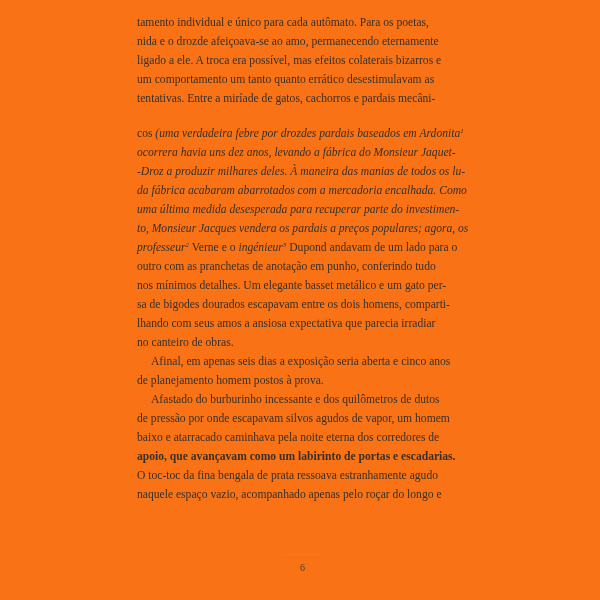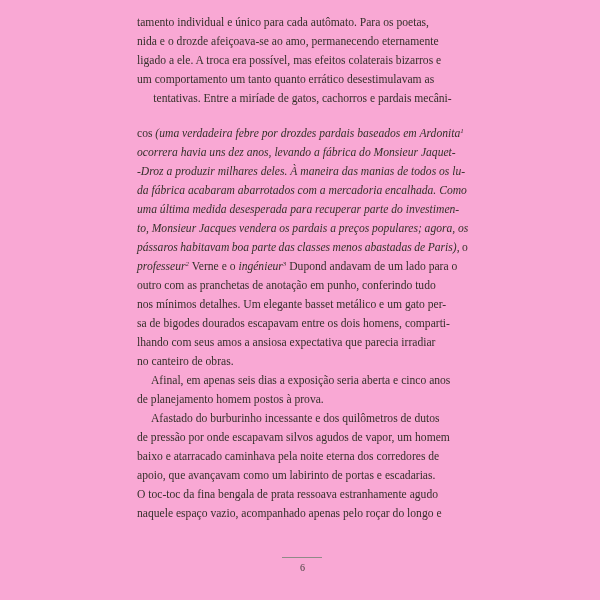--- a/index.html
+++ b/index.html
@@ -4,21 +4,21 @@
 <style>
   html, body {
     margin: 0;
     padding: 0;
     background: #fdfdfc;
   }
   .page {
     position: relative;
     width: 600px;
     height: 600px;
-    background: #f9a8d4;
+    background: #f97316;
     font-family: "Liberation Serif", "DejaVu Serif", serif;
     overflow: hidden;
   }
   .text-block {
     position: absolute;
     left: 137px;
     top: 13px;
     width: 331px;
     color: #35302b;
     font-size: 11.6px;
@@ -56,38 +56,37 @@
 </style>
 </head>
 <body>
 
 <div class="page">
   <div class="text-block">
       <div class="line" style="word-spacing: 0px;"><span>tamento individual e único para cada autômato. Para os poetas,</span></div>
       <div class="line" style="word-spacing: 0px;"><span>nida e o drozde afeiçoava-se ao amo, permanecendo eternamente</span></div>
       <div class="line" style="word-spacing: 0px;"><span>ligado a ele. A troca era possível, mas efeitos colaterais bizarros e</span></div>
       <div class="line" style="word-spacing: 0px;"><span>um comportamento um tanto quanto errático desestimulavam as</span></div>
-      <div class="line" style="word-spacing: 0px; text-align: center;"><span>tentativas. Entre a miríade de gatos, cachorros e pardais mecâni-</span></div>
+      <div class="line" style="word-spacing: 0px;"><span>tentativas. Entre a miríade de gatos, cachorros e pardais mecâni-</span></div>
       <div class="line" style="word-spacing: 0px; margin-top: 16px;"><span>cos </span><span class="it">(uma verdadeira febre por drozdes pardais baseados em Ardonita</span><sup class="it">1</sup></div>
       <div class="line" style="word-spacing: 0px;"><span class="it">ocorrera havia uns dez anos, levando a fábrica do Monsieur Jaquet-</span></div>
       <div class="line" style="word-spacing: 0px;"><span class="it">-Droz a produzir milhares deles. À maneira das manias de todos os lu-</span></div>
       <div class="line" style="word-spacing: 0px;"><span class="it">da fábrica acabaram abarrotados com a mercadoria encalhada. Como</span></div>
       <div class="line" style="word-spacing: 0px;"><span class="it">uma última medida desesperada para recuperar parte do investimen-</span></div>
       <div class="line" style="word-spacing: -0.1px;"><span class="it">to, Monsieur Jacques vendera os pardais a preços populares; agora, os</span></div>
-      <div class="line" style="word-spacing: -0.4px;"><span class="it">pássaros habitavam boa parte das classes menos abastadas de Paris)</span><span>, o</span></div>
       <div class="line" style="word-spacing: 0px;"><span class="it">professeur</span><sup class="it">2</sup><span> Verne e o </span><span class="it">ingénieur</span><sup class="it">3</sup><span> Dupond andavam de um lado para o</span></div>
       <div class="line" style="word-spacing: 0px;"><span>outro com as pranchetas de anotação em punho, conferindo tudo</span></div>
       <div class="line" style="word-spacing: 0px;"><span>nos mínimos detalhes. Um elegante basset metálico e um gato per-</span></div>
       <div class="line" style="word-spacing: 0px;"><span>sa de bigodes dourados escapavam entre os dois homens, comparti-</span></div>
       <div class="line" style="word-spacing: 0px;"><span>lhando com seus amos a ansiosa expectativa que parecia irradiar</span></div>
       <div class="line last"><span>no canteiro de obras.</span></div>
       <div class="line indent" style="word-spacing: 0px;"><span>Afinal, em apenas seis dias a exposição seria aberta e cinco anos</span></div>
       <div class="line last"><span>de planejamento homem postos à prova.</span></div>
       <div class="line indent" style="word-spacing: 0px;"><span>Afastado do burburinho incessante e dos quilômetros de dutos</span></div>
       <div class="line" style="word-spacing: 0px;"><span>de pressão por onde escapavam silvos agudos de vapor, um homem</span></div>
       <div class="line" style="word-spacing: 0px;"><span>baixo e atarracado caminhava pela noite eterna dos corredores de</span></div>
-      <div class="line" style="word-spacing: 0px;"><span>apoio, que avançavam como um labirinto de portas e escadarias.</span></div>
+      <div class="line" style="word-spacing: 0px; font-weight: bold;"><span>apoio, que avançavam como um labirinto de portas e escadarias.</span></div>
       <div class="line" style="word-spacing: 0px;"><span>O toc-toc da fina bengala de prata ressoava estranhamente agudo</span></div>
       <div class="line" style="word-spacing: 0px;"><span>naquele espaço vazio, acompanhado apenas pelo roçar do longo e</span></div>
     </div>
   <div class="footer-rule"></div>
   <div class="page-number">6</div>
 </div>
 
 </body></html>

